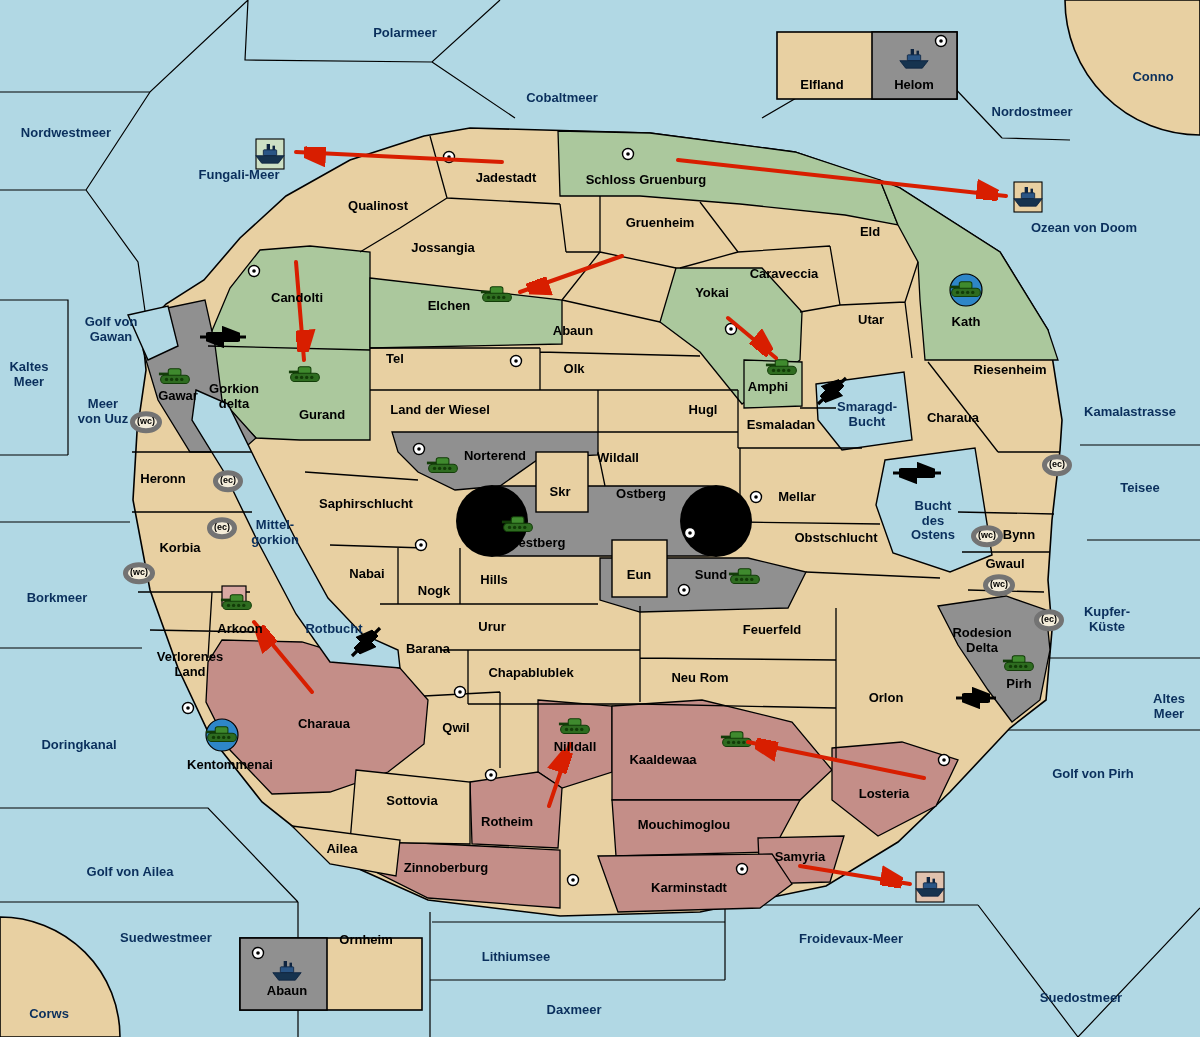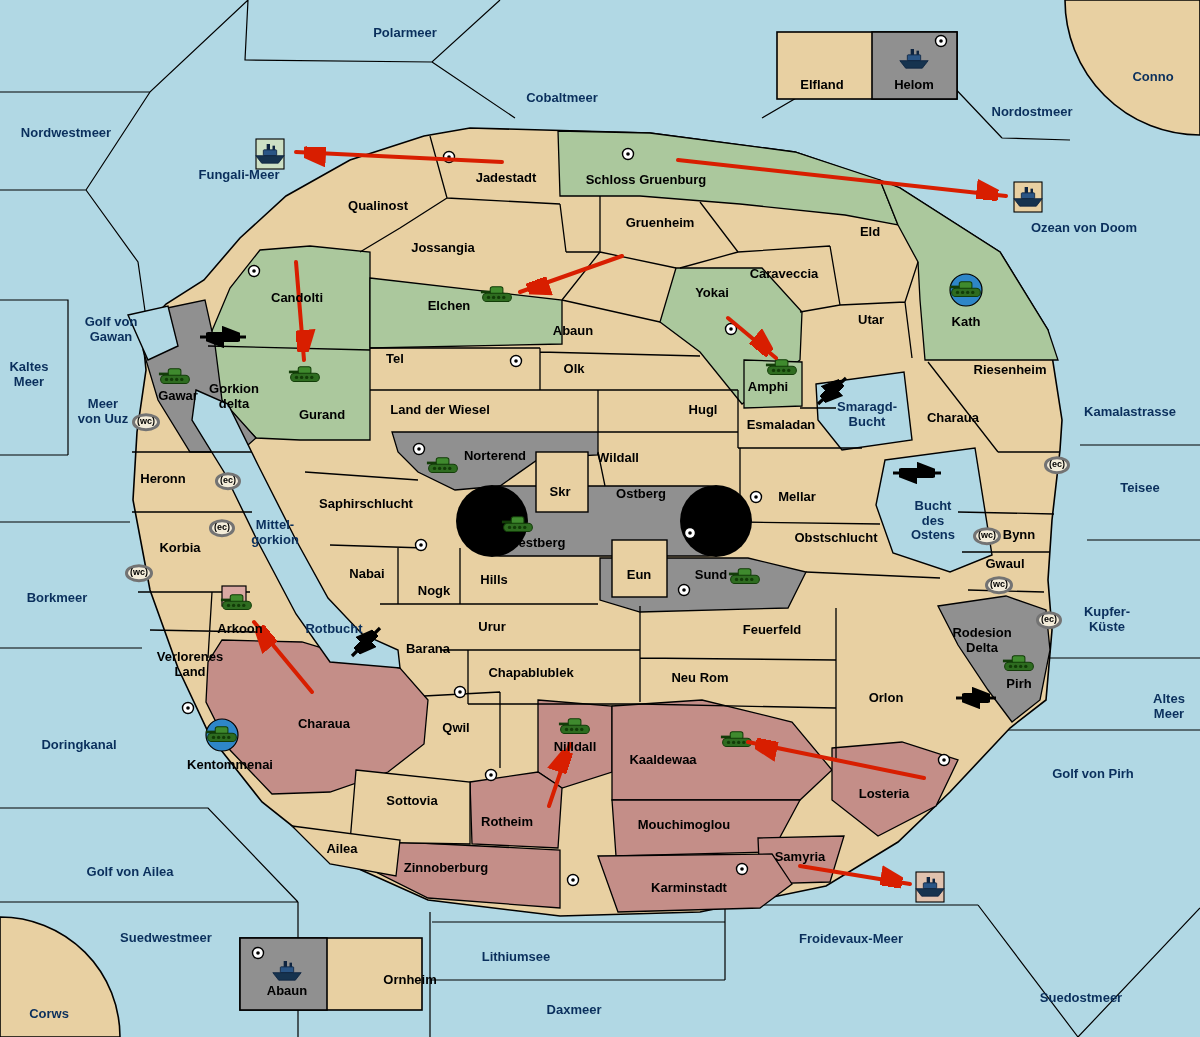--- a/index.html
+++ b/index.html
@@ -12,21 +12,21 @@
   .map-label{
     position:absolute;transform:translate(-50%,-50%);
     text-align:center;font-weight:bold;font-size:13px;line-height:1.12;
     white-space:nowrap;letter-spacing:0;
   }
   .sea-label{color:#0a2f5c;}
   .region-label{color:#000;}
   .badge{
     position:absolute;transform:translate(-50%,-50%);
     font-size:9px;font-weight:bold;color:#000;
-    border:3px solid #737373;border-radius:50%;
+    border:5px solid #737373;border-radius:50%;
     padding:0 2px;background:#f3ecd9;line-height:1.3;
   }
 </style>
 </head>
 <body>
 
 <div class="map-wrap">
   <svg width="1200" height="1037" viewBox="0 0 1200 1037">
     <defs>
       <marker id="arrow-red" markerWidth="5.5" markerHeight="5" refX="7.5" refY="3.5" orient="auto">
@@ -580,21 +580,21 @@
       </div>
       <div class="map-label region-label" style="left: 822px; top: 85px;">
         <div>Elfland</div>
       </div>
       <div class="map-label region-label" style="left: 914px; top: 85px;">
         <div>Helom</div>
       </div>
       <div class="map-label region-label" style="left: 287px; top: 991px;">
         <div>Abaun</div>
       </div>
-      <div class="map-label region-label" style="left: 366px; top: 980px; margin-left: 44px;">
+      <div class="map-label region-label" style="left: 366px; top: 940px;">
         <div>Ornheim</div>
       </div>
       <div class="badge" style="left: 146px; top: 422px;">(wc)</div>
       <div class="badge" style="left: 228px; top: 481px;">(ec)</div>
       <div class="badge" style="left: 222px; top: 528px;">(ec)</div>
       <div class="badge" style="left: 139px; top: 573px;">(wc)</div>
       <div class="badge" style="left: 1057px; top: 465px;">(ec)</div>
       <div class="badge" style="left: 987px; top: 536px;">(wc)</div>
       <div class="badge" style="left: 999px; top: 585px;">(wc)</div>
       <div class="badge" style="left: 1049px; top: 620px;">(ec)</div>

